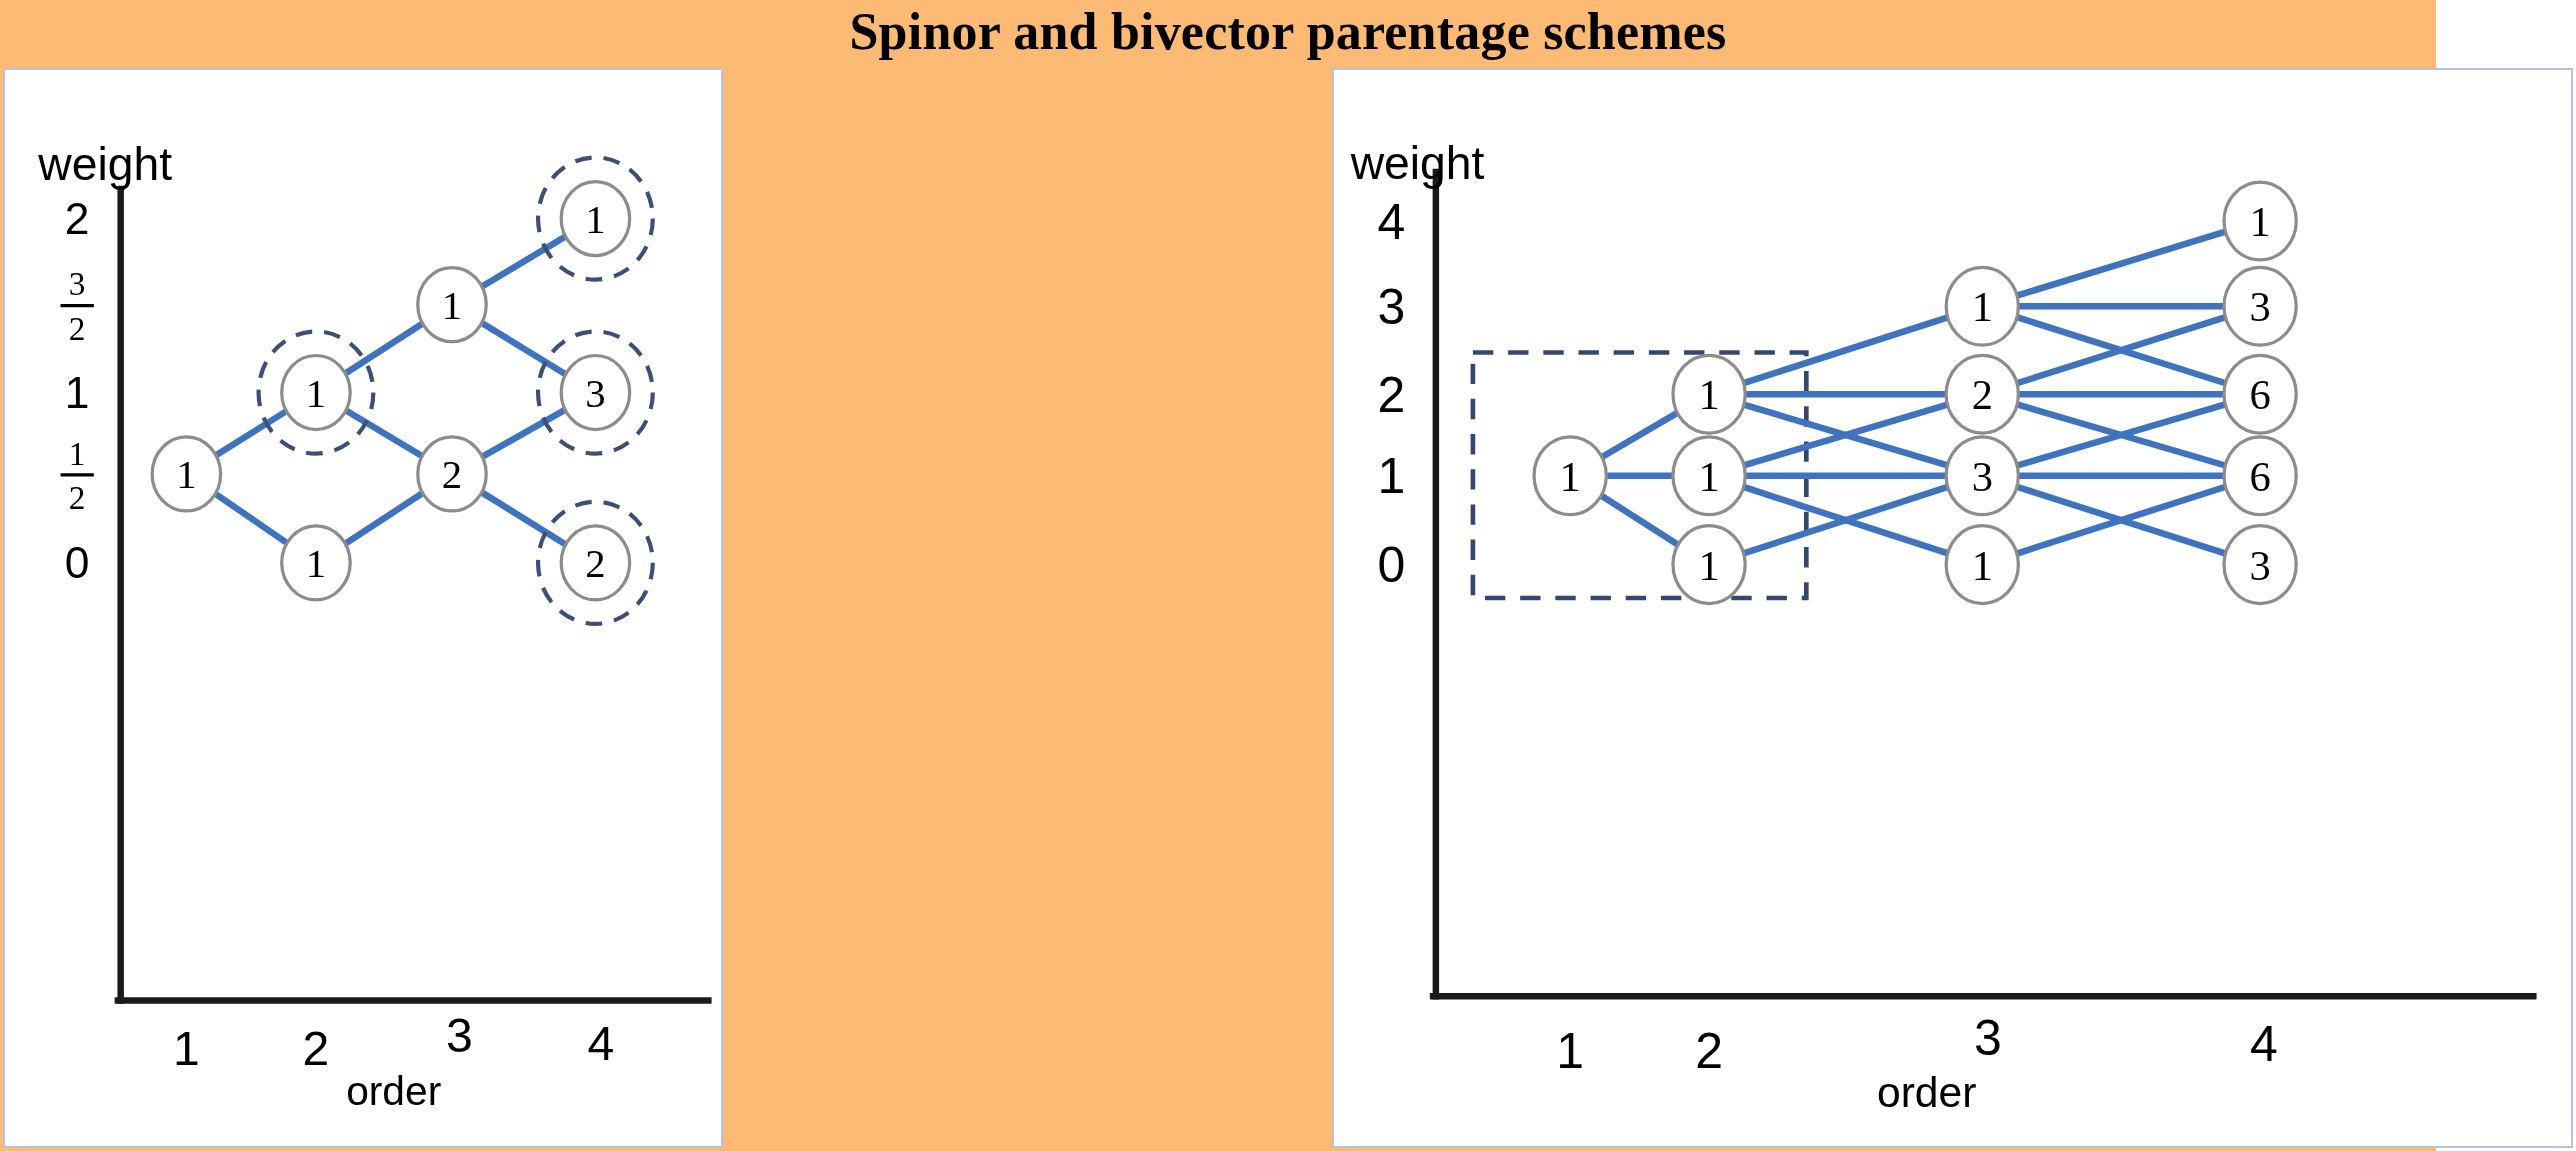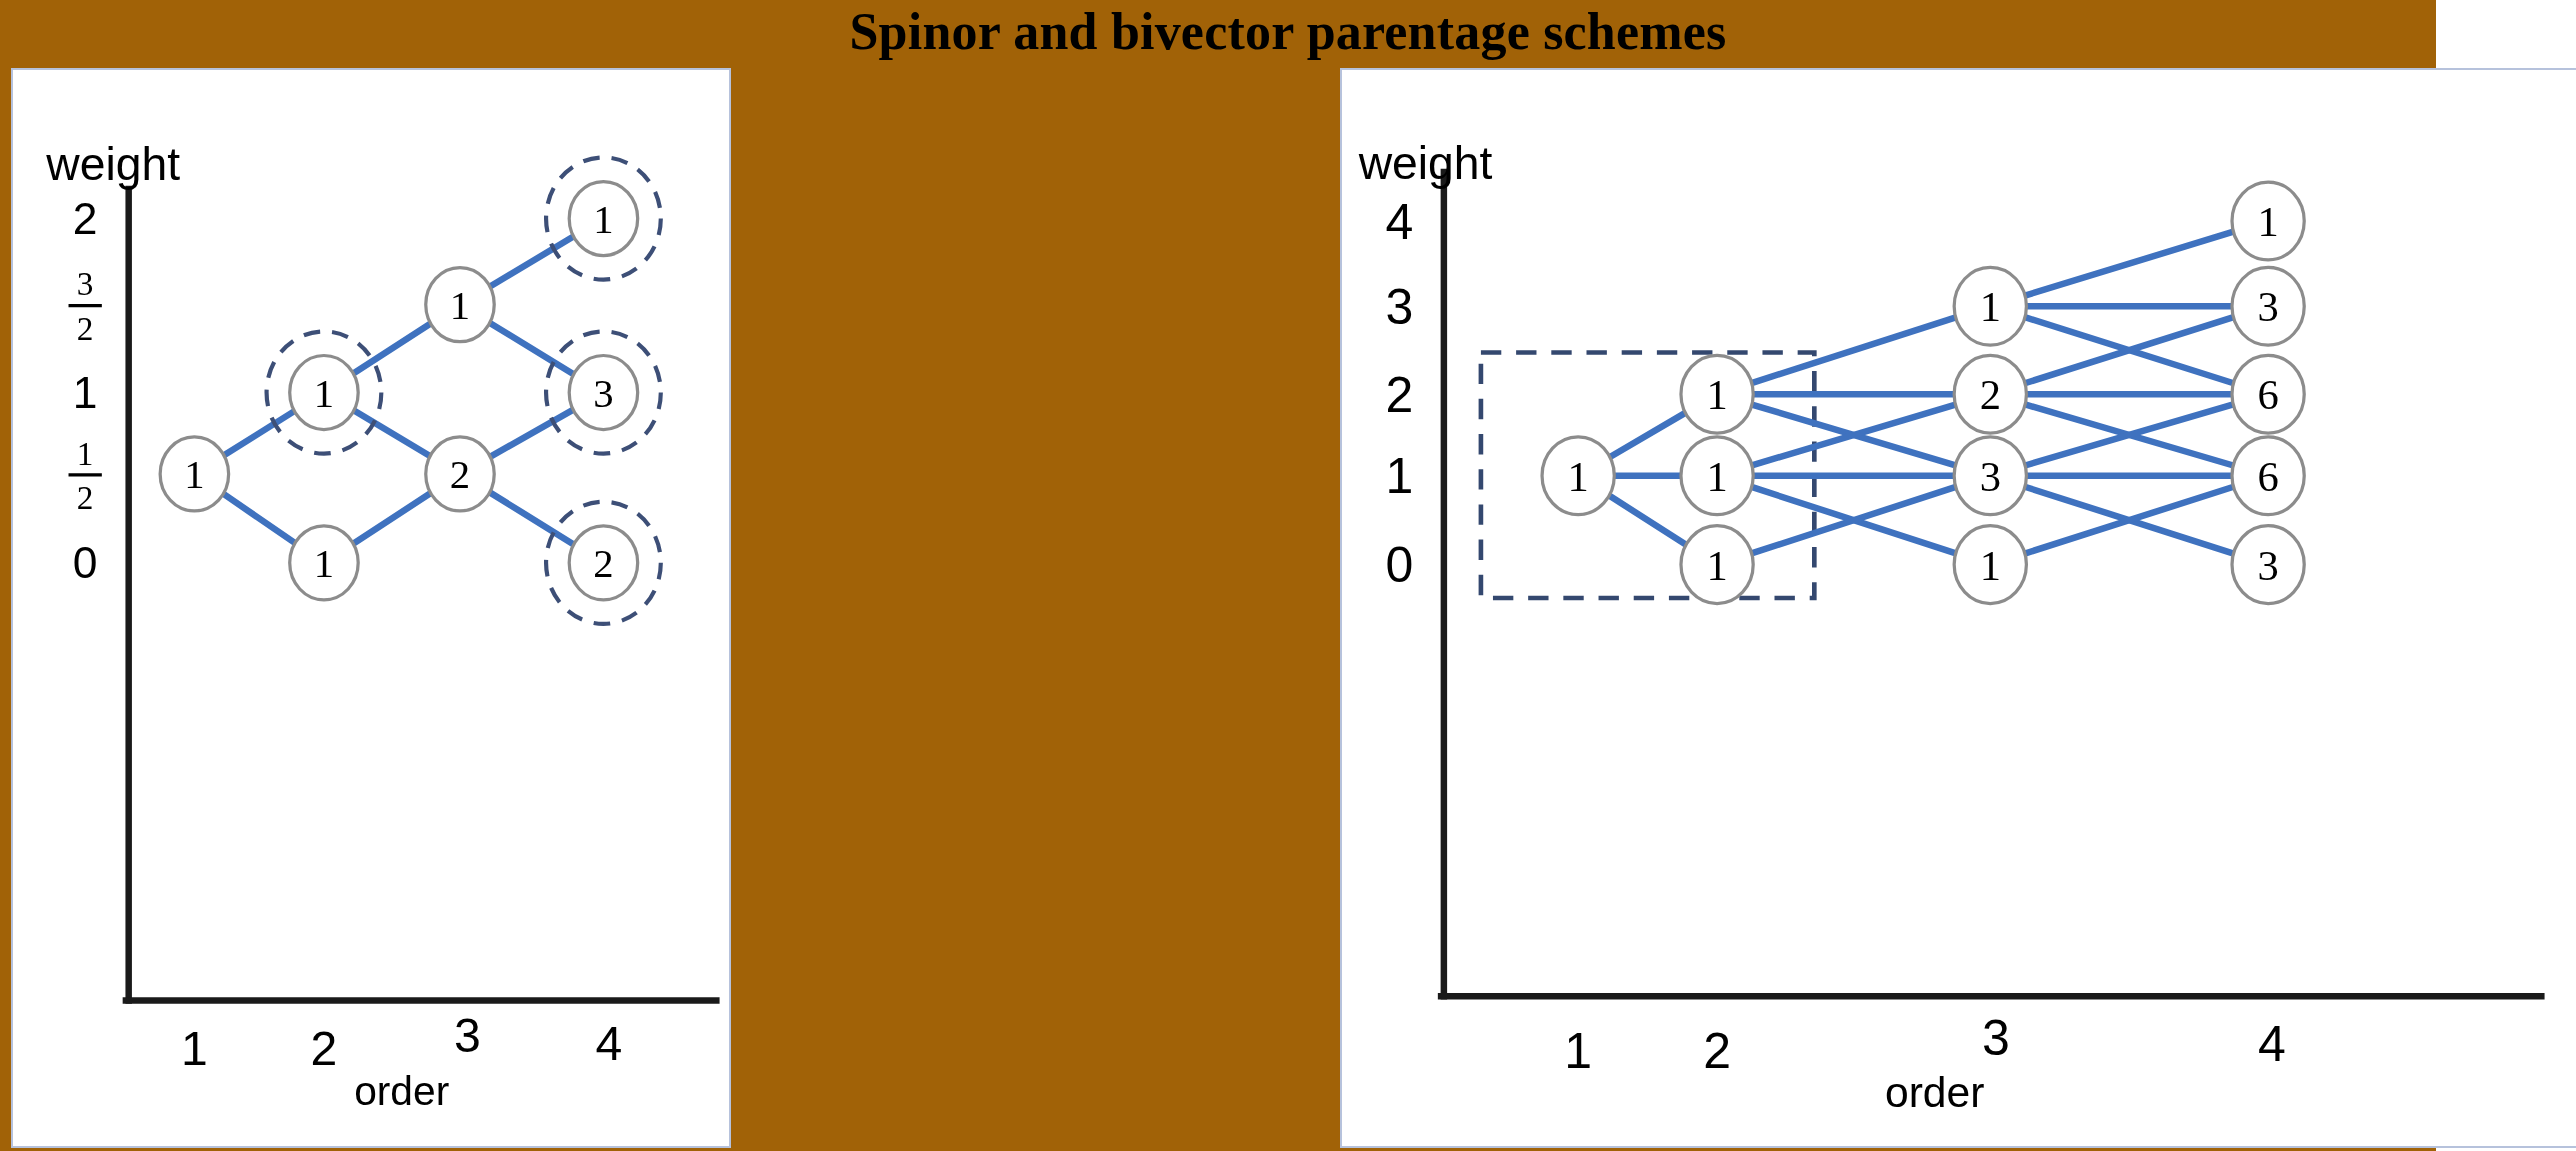--- a/index.html
+++ b/index.html
@@ -1,27 +1,27 @@
 <!DOCTYPE html>
 <html style="font-size:15px"><head>
 <meta charset="utf-8">
 <style>
   html,body{margin:0;padding:0;background:#ffffff;}
   body{width:2576px;height:1152px;font-family:"Liberation Sans",sans-serif;overflow:hidden;}
-  #root{position:relative;width:2436px;height:1152px;background:#a16207;}
+  #root{position:relative;width:2436px;height:1152px;background:#fdba74;}
 
   .page-title{
     position:absolute;left:0;top:1.9px;width:2576px;text-align:center;
     font-family:"Liberation Serif",serif;font-weight:bold;
     font-size:52px;color:#000;letter-spacing:0.2px;
   }
 
   .panel{
     position:absolute;background:#ffffff;
-    border:2.8px solid #b6c2dc;box-sizing:border-box;margin-left:8px;
+    border:2.8px solid #b6c2dc;box-sizing:border-box;
   }
   #panel-left{left:2.8px;top:68px;width:720px;height:1080px;}
   #panel-right{left:1332px;top:68px;width:1241px;height:1080px;}
 
   .panel-svg{position:absolute;left:0;top:0;}
 
   
 </style>
 </head>
 <body>

